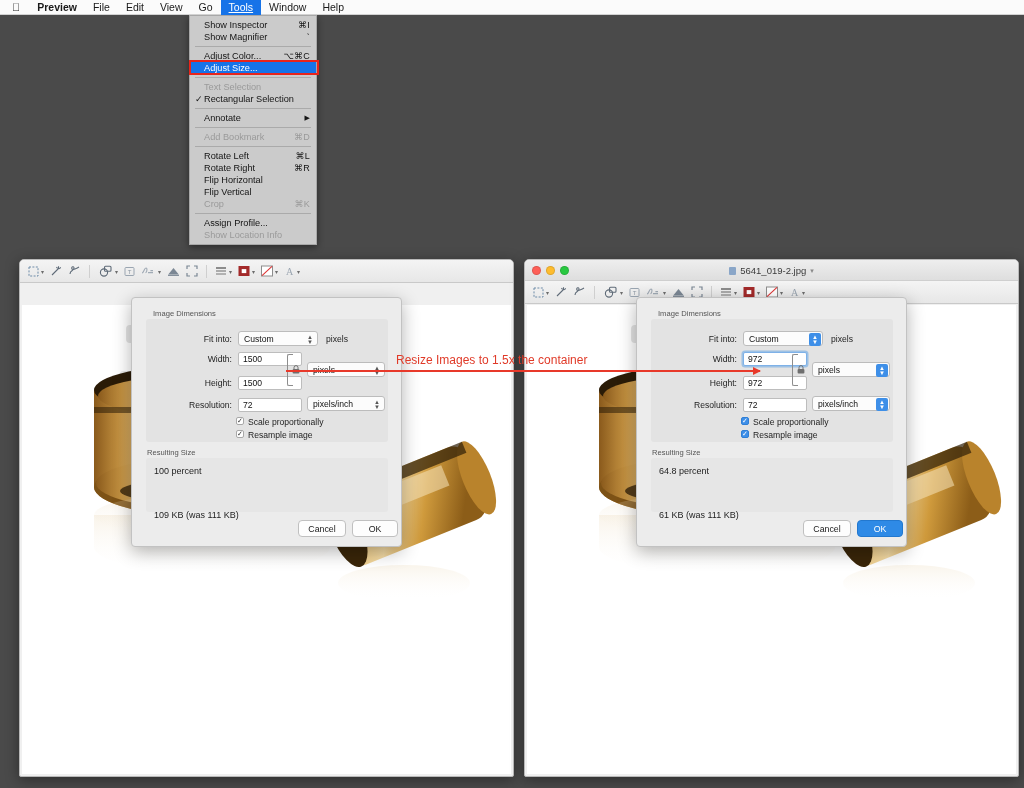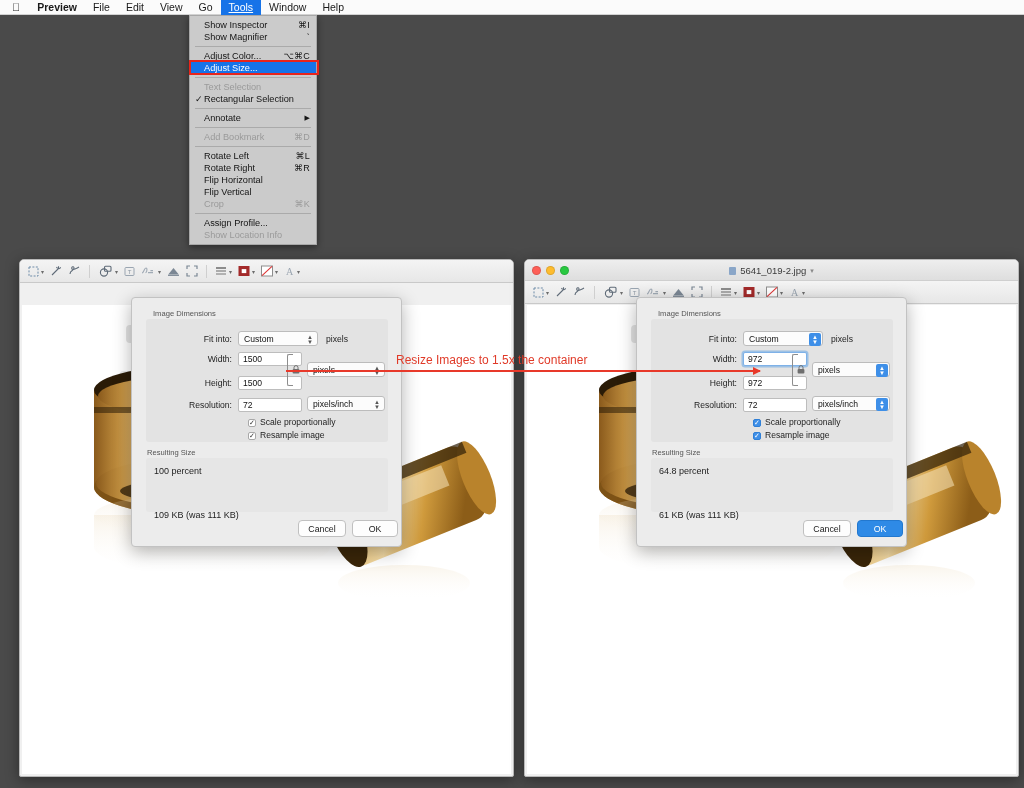--- a/index.html
+++ b/index.html
@@ -171,21 +171,21 @@
 
   .unit { font-size: 8.6px; color: #1d1d1d; }
 
   .lock {
     position: absolute; width: 14px; height: 32px;
   }
   .lock .brk { position: absolute; left: 0; top: 0; width: 6px; height: 32px;
                border: 1px solid #8d8d8d; border-right: none; border-radius: 2px 0 0 2px; }
   .lock .pad { position: absolute; left: 5px; top: 11px; width: 8px; height: 9px; }
 
-  .cbrow { position: absolute; display: flex; align-items: flex-end; gap: 4px; font-size: 8.6px; margin-left: 12px; }
+  .cbrow { position: absolute; display: flex; align-items: flex-start; gap: 4px; font-size: 8.6px; }
   .cbox { width: 8px; height: 8px; border-radius: 2px; border: 1px solid #a8a8a8; background: #fff;
           display: flex; align-items: center; justify-content: center; font-size: 7px; color: #333; }
   .cbox.blue { background: #3e8fe8; border-color: #2f7fd6; color: #fff; }
 
   .res-title { position: absolute; left: 15px; top: 150px; font-size: 7.6px; color: #555; }
   .res-box {
     position: absolute; left: 14px; top: 160px; width: 242px; height: 54px;
     background: #e6e6e6; border-radius: 3px;
   }
   .res-line1 { position: absolute; left: 22px; top: 168px; font-size: 9px; }

